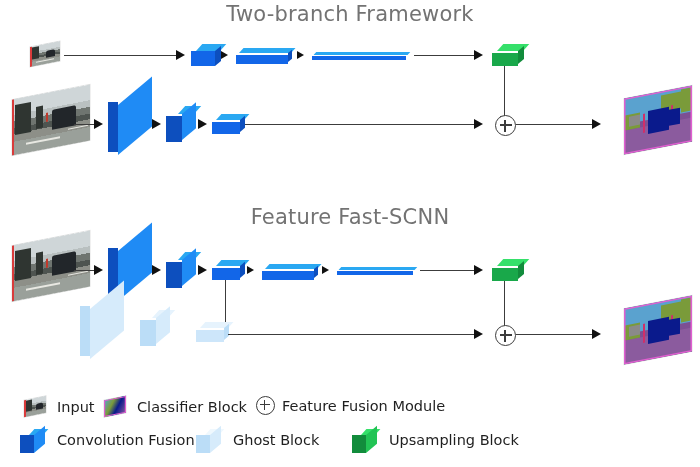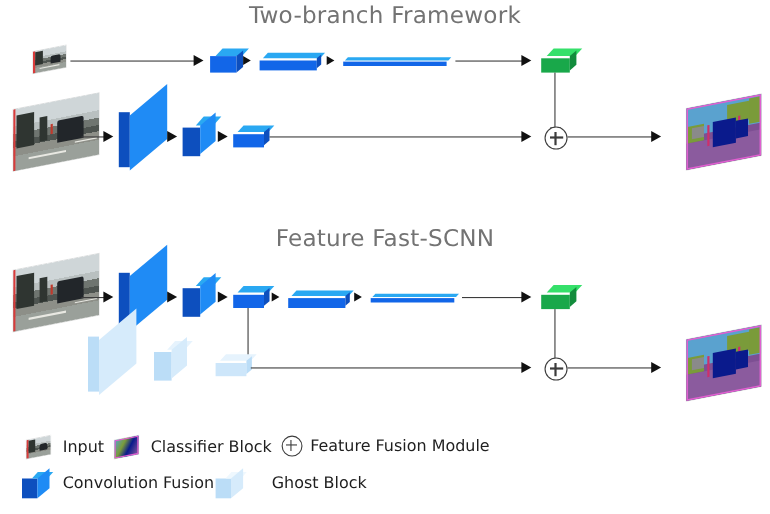--- a/index.html
+++ b/index.html
@@ -375,29 +375,41 @@
             <span class="face" style="width:14px;height:18px;background:#0D4FBE;"></span>
             <span class="top" style="width:14px;height:6px;background:#2AA8F2;
                   transform:skewX(-42deg);margin-left:9px;"></span>
             <span class="side" style="left:14px;width:11px;height:18px;margin-top:6px;
                   background:#1F8BF5;transform:skewY(-40deg);"></span>
           </span>
         </span>
         <span class="lbl">Convolution Fusion</span>
       </div>
 
-      <div class="lgitem" style="left:196px;gap:14px;">
+      <div class="lgitem" style="left:196px;">
         <span class="lgicon" style="width:30px;height:24px;">
           <span class="blk" style="left:0;top:1px;width:28px;height:24px;">
             <span class="face" style="width:14px;height:18px;background:#BBDDF7;"></span>
             <span class="top" style="width:14px;height:6px;background:#EFF8FE;
                   transform:skewX(-42deg);margin-left:9px;"></span>
             <span class="side" style="left:14px;width:11px;height:18px;margin-top:6px;
                   background:#D6EBFB;transform:skewY(-40deg);"></span>
           </span>
         </span>
         <span class="lbl">Ghost Block</span>
       </div>
 
+      <div class="lgitem" style="left:352px;">
+        <span class="lgicon" style="width:30px;height:24px;">
+          <span class="blk" style="left:0;top:1px;width:28px;height:24px;">
+            <span class="face" style="width:14px;height:18px;background:#128C3C;"></span>
+            <span class="top" style="width:14px;height:6px;background:#35E06A;
+                  transform:skewX(-42deg);margin-left:9px;"></span>
+            <span class="side" style="left:14px;width:11px;height:18px;margin-top:6px;
+                  background:#22C455;transform:skewY(-40deg);"></span>
+          </span>
+        </span>
+        <span class="lbl">Upsampling Block</span>
+      </div>
     </div>
   </div>
 
 </div>
 
 </body></html>

